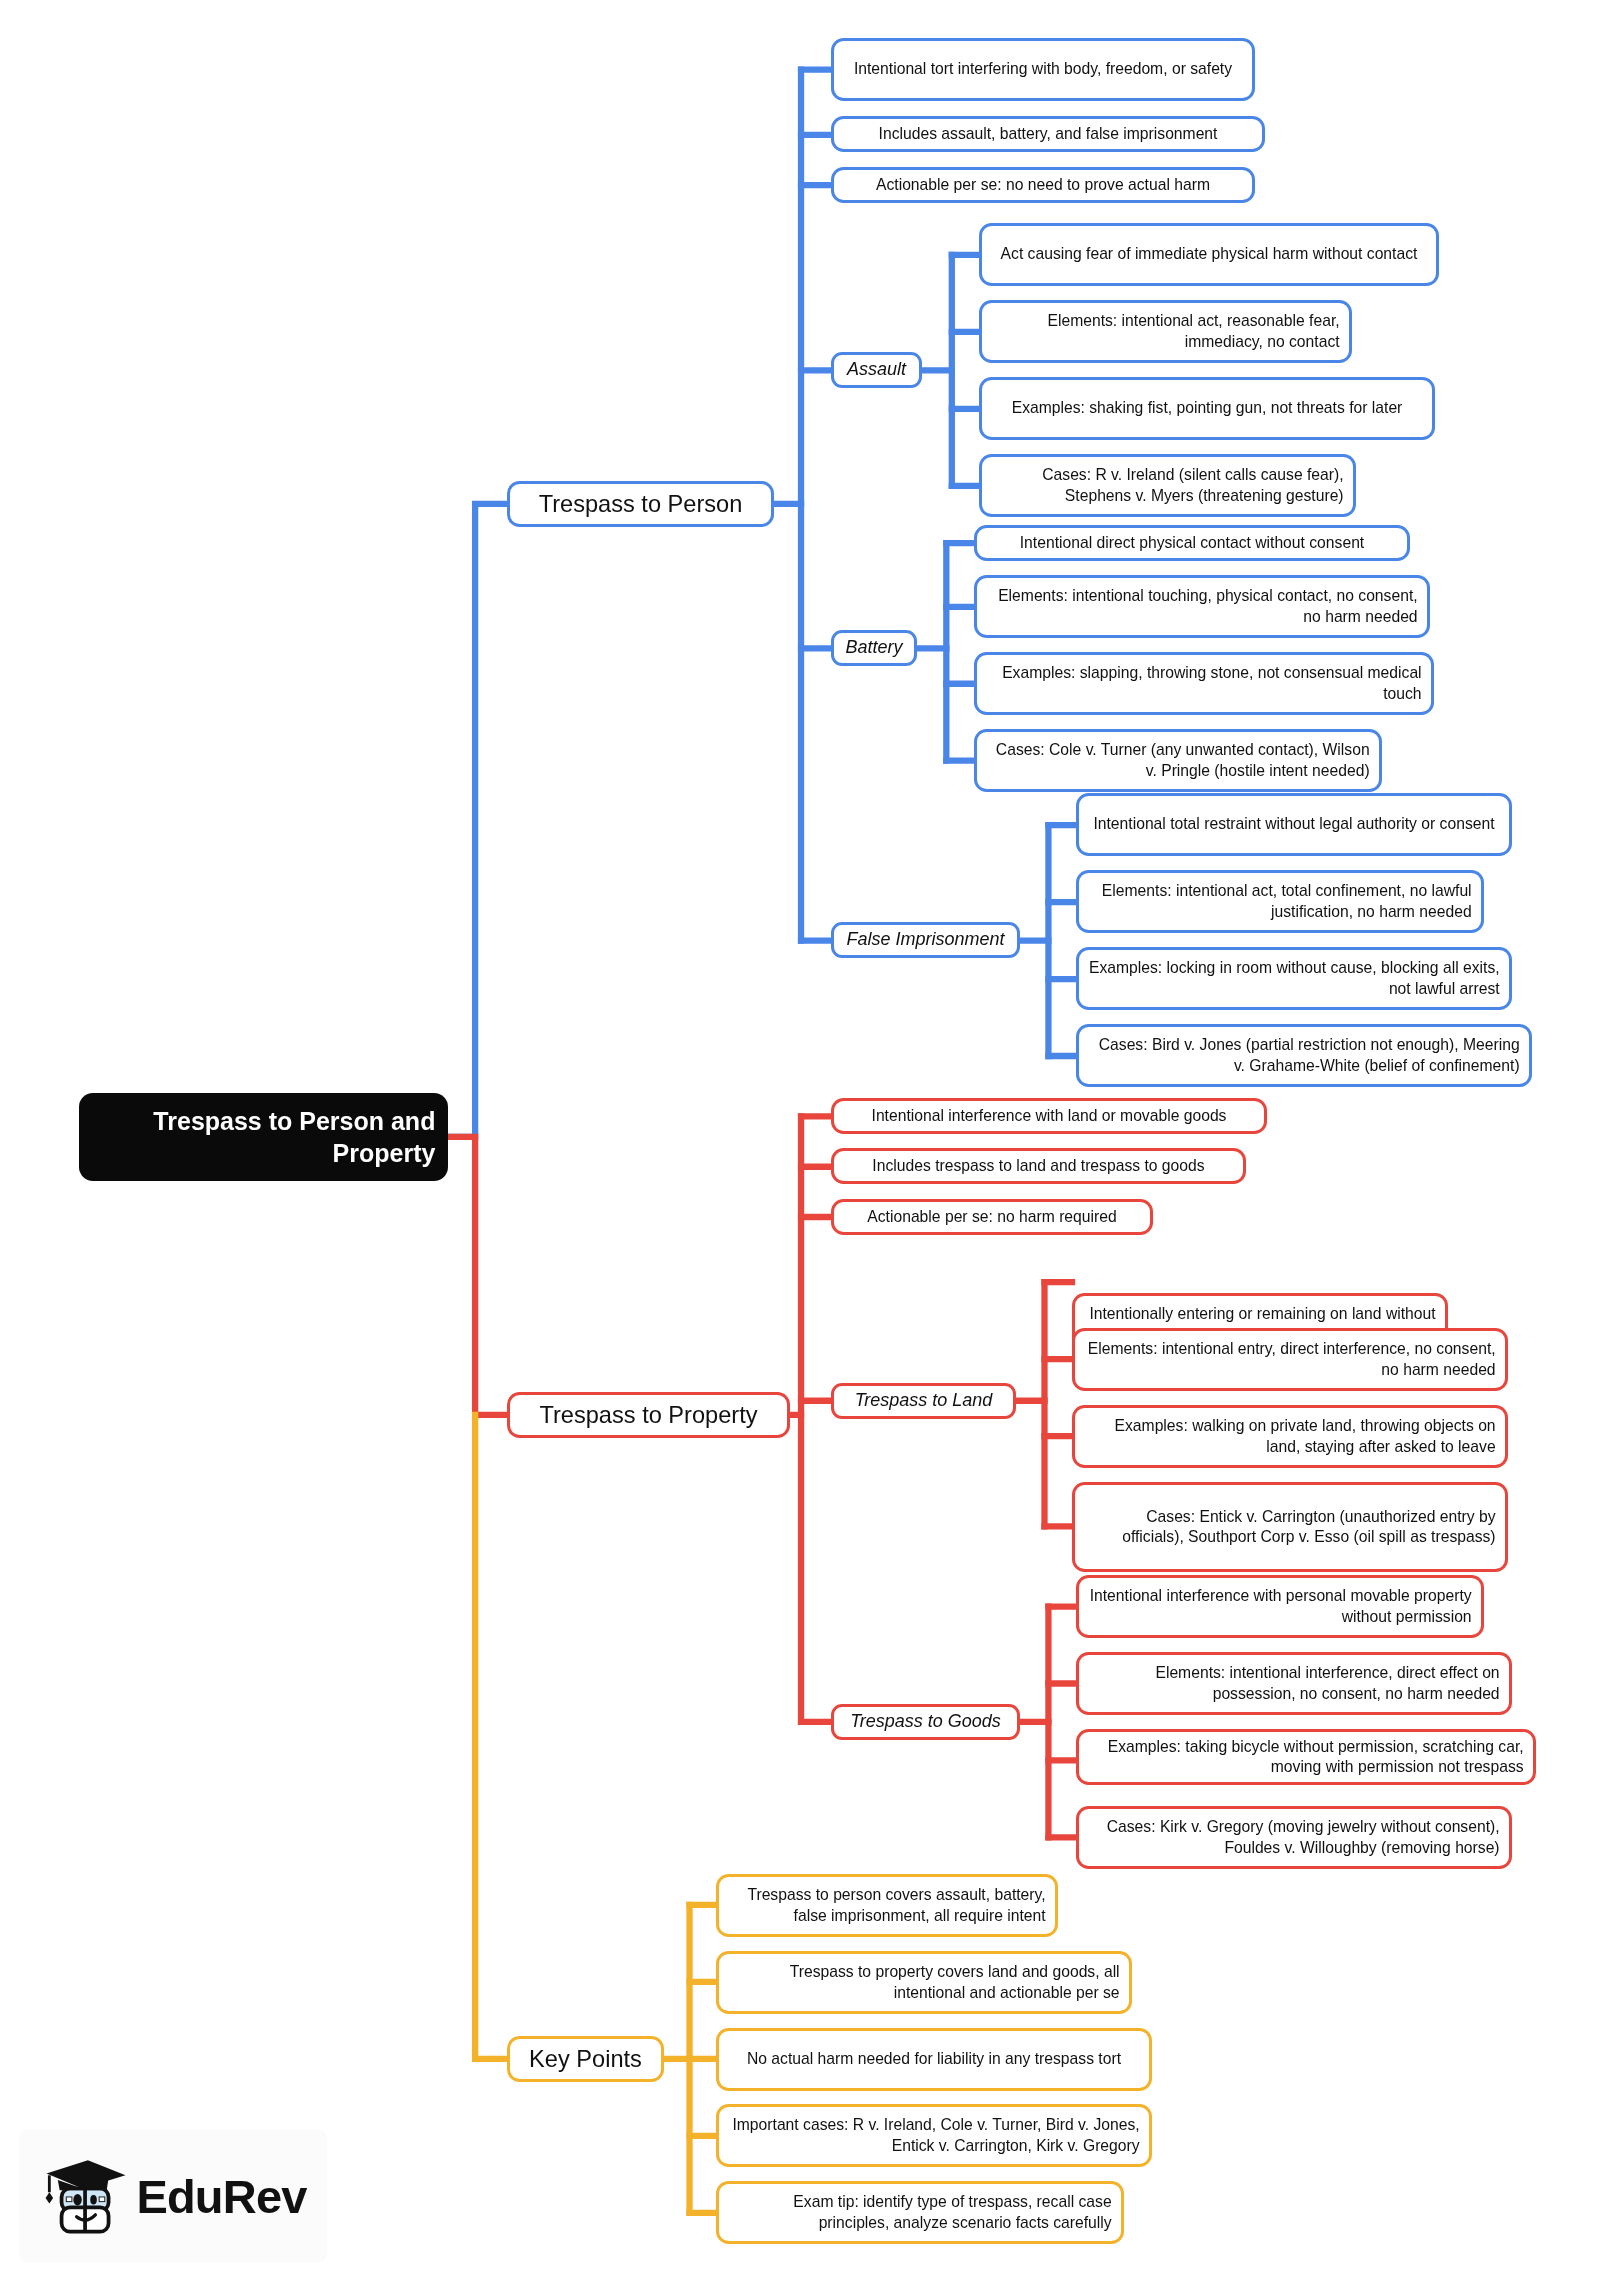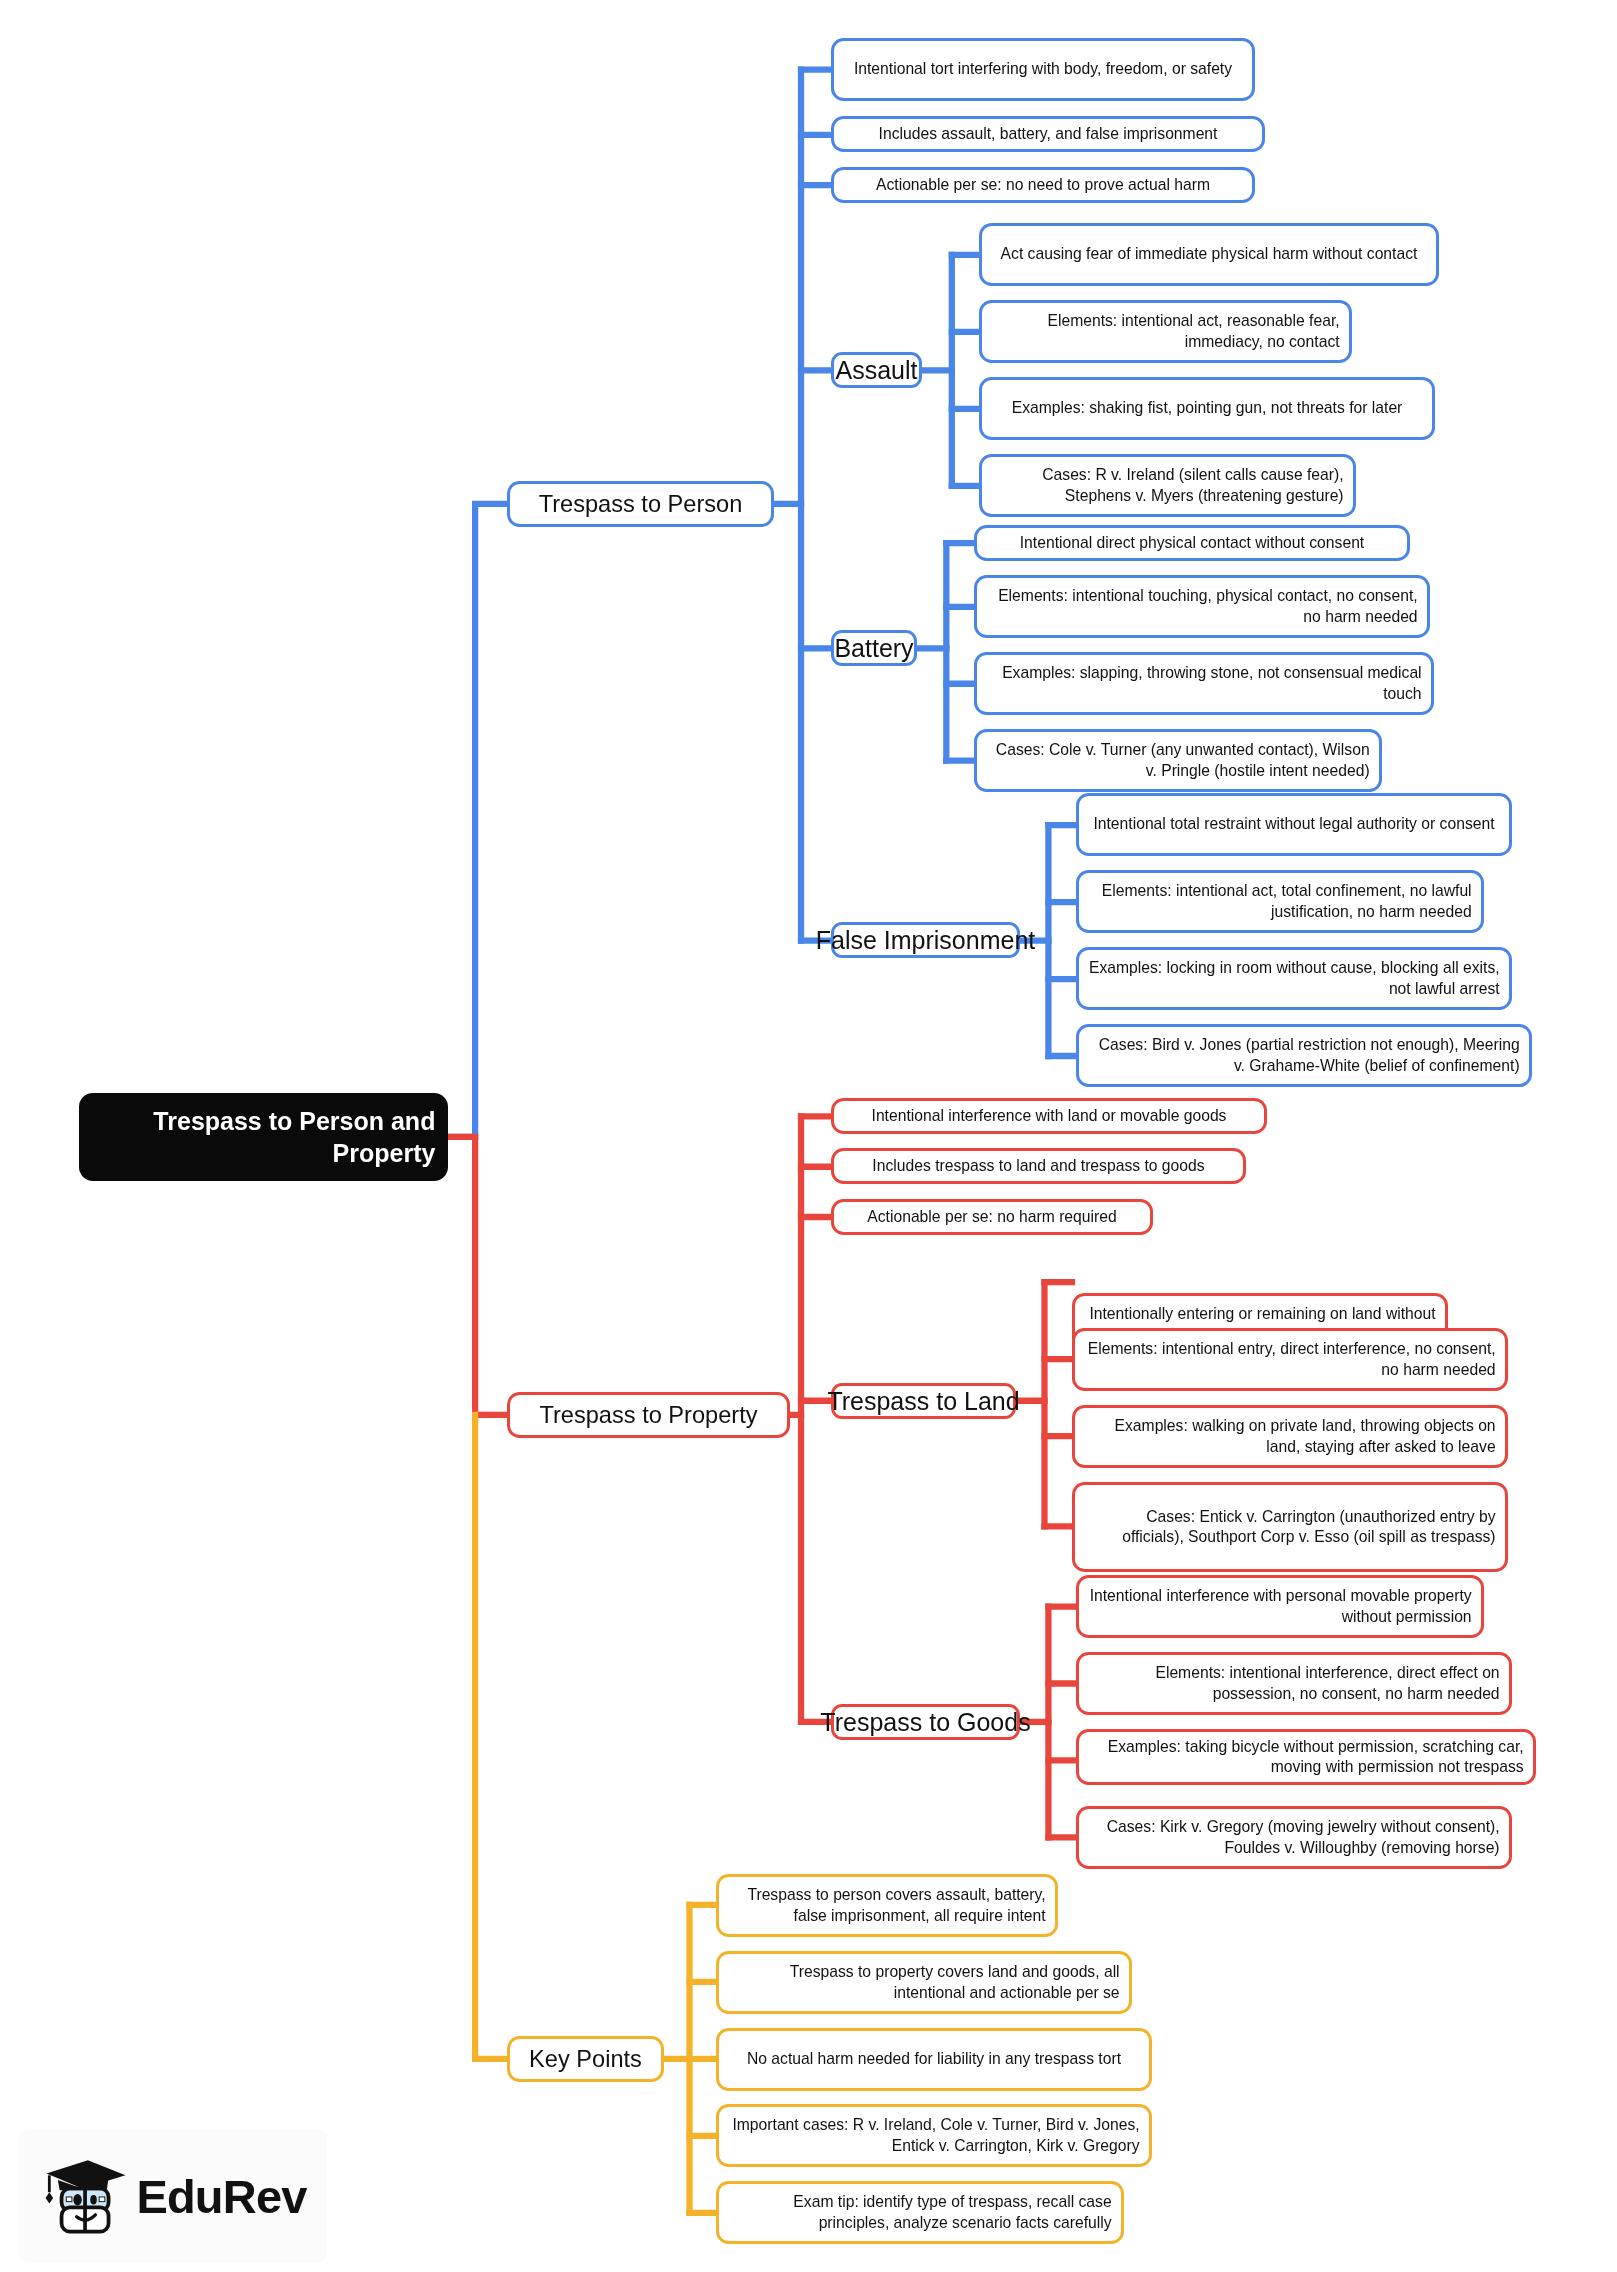--- a/index.html
+++ b/index.html
@@ -22,23 +22,24 @@
   }
   .leaf{
     border:3.1px solid;
     border-radius:12.6px;
     font-size:15.7px;
     padding:3.1px 9.4px;
   }
   .node{
     border:3.9px solid;
     border-radius:11px;
-    font-size:25px;
+    font-size:18px;
     padding:1.6px 7.9px;
     white-space:nowrap;
+    font-style:italic;
   }
   .branch{
     border:3.9px solid;
     border-radius:12.6px;
     font-size:23.6px;
     padding:1.6px 9.4px;
     white-space:nowrap;
   }
   .blue{border-color:#4a86e8;}
   .red{border-color:#e8463c;}

